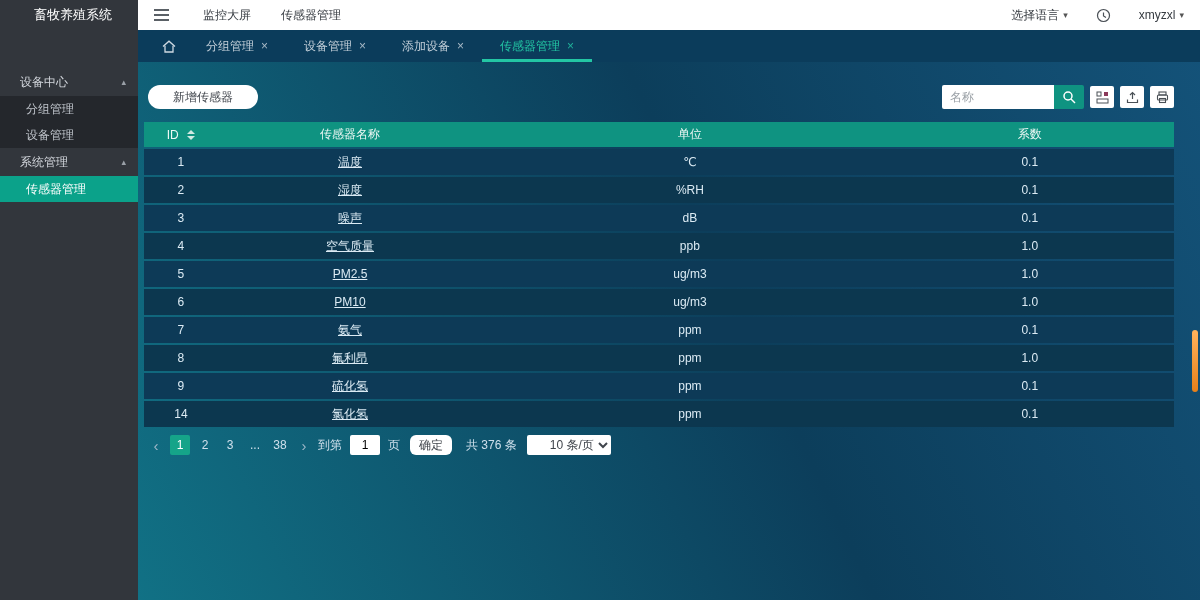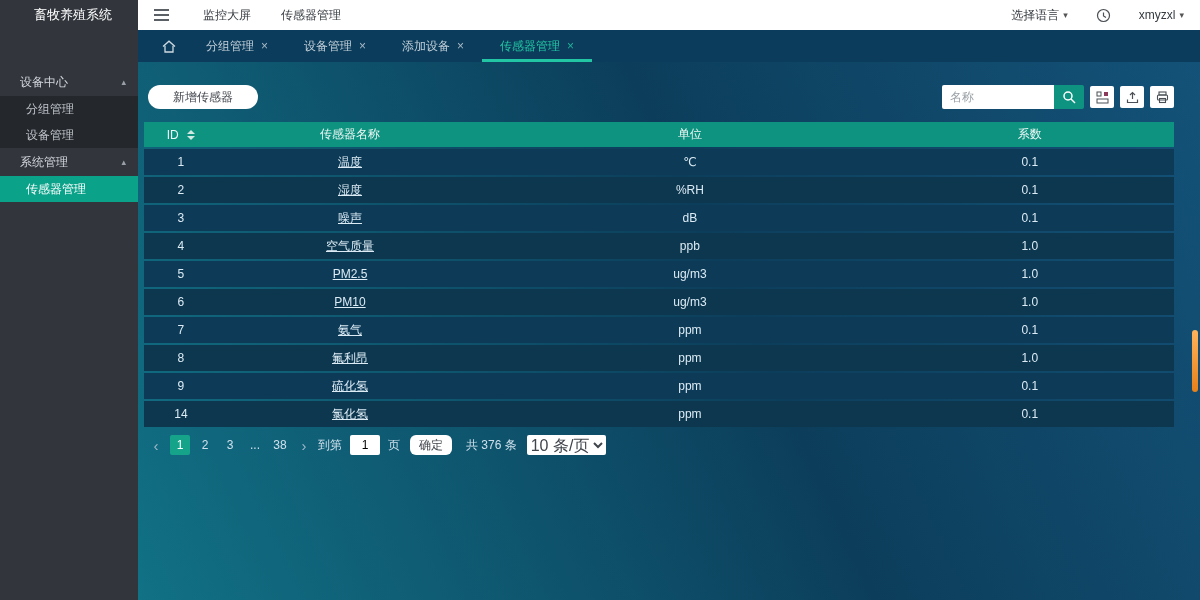--- a/index.html
+++ b/index.html
@@ -80,22 +80,22 @@
   .pg-btn { width:16px; text-align:center; font-size:15px; color:#9fb8c9; cursor:pointer; }
   #pages { display:inline-flex; gap:5px; }
   .page { min-width:20px; height:20px; line-height:20px; text-align:center; border-radius:2px;
     color:#cfe0ec; cursor:pointer; padding:0 3px; }
   .page.active { background:#15a489; color:#fff; }
   .goto-input { width:30px; height:20px; border:none; border-radius:2px; text-align:center;
     font-size:12px; margin:0 2px; }
   .confirm { height:20px; padding:0 9px; background:#fff; border:none; border-radius:6px;
     font-size:12px; color:#40454c; cursor:pointer; margin:0 4px; }
   .total { margin:0 4px; }
-  .pagesize { height:20px; font-size:16px; border:none; border-radius:2px; background:#fff;
-    color:#40454c; }
+  .pagesize { height:20px; font-size:12px; border:none; border-radius:2px; background:#fff;
+    color:#40454c;padding-left:19px; }
 
   .scroll-thumb { position:fixed; right:2px; top:330px; width:6px; height:62px;
     border-radius:3px; background:linear-gradient(180deg,#ffb35c,#e7801a); }
 </style>
 </head>
 <body>
 
 <div class="app">
 
   <aside class="sidebar">

